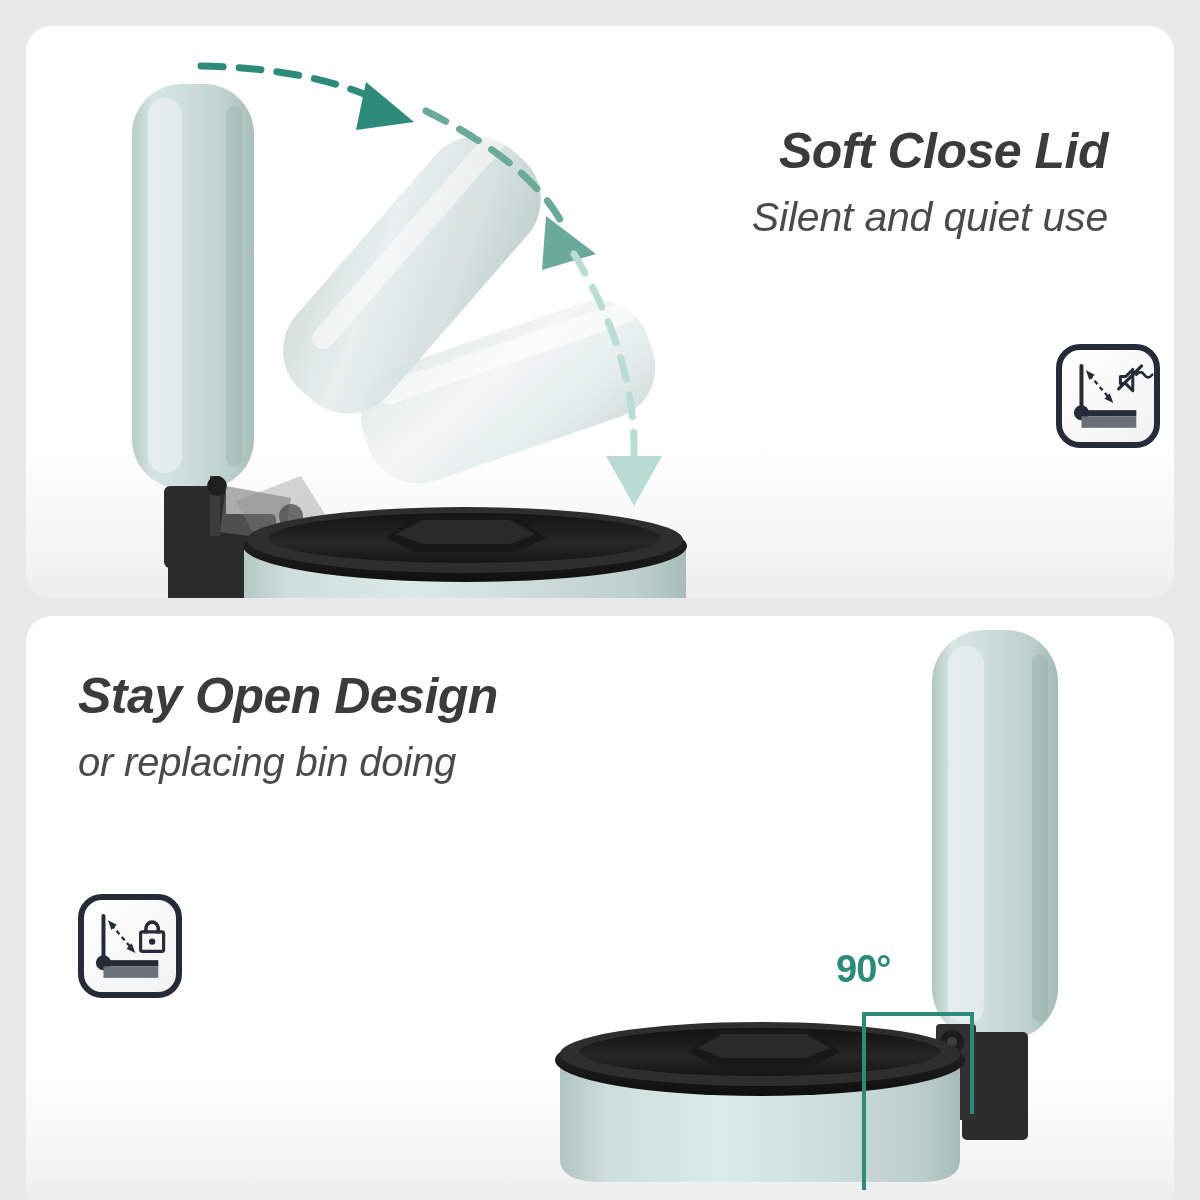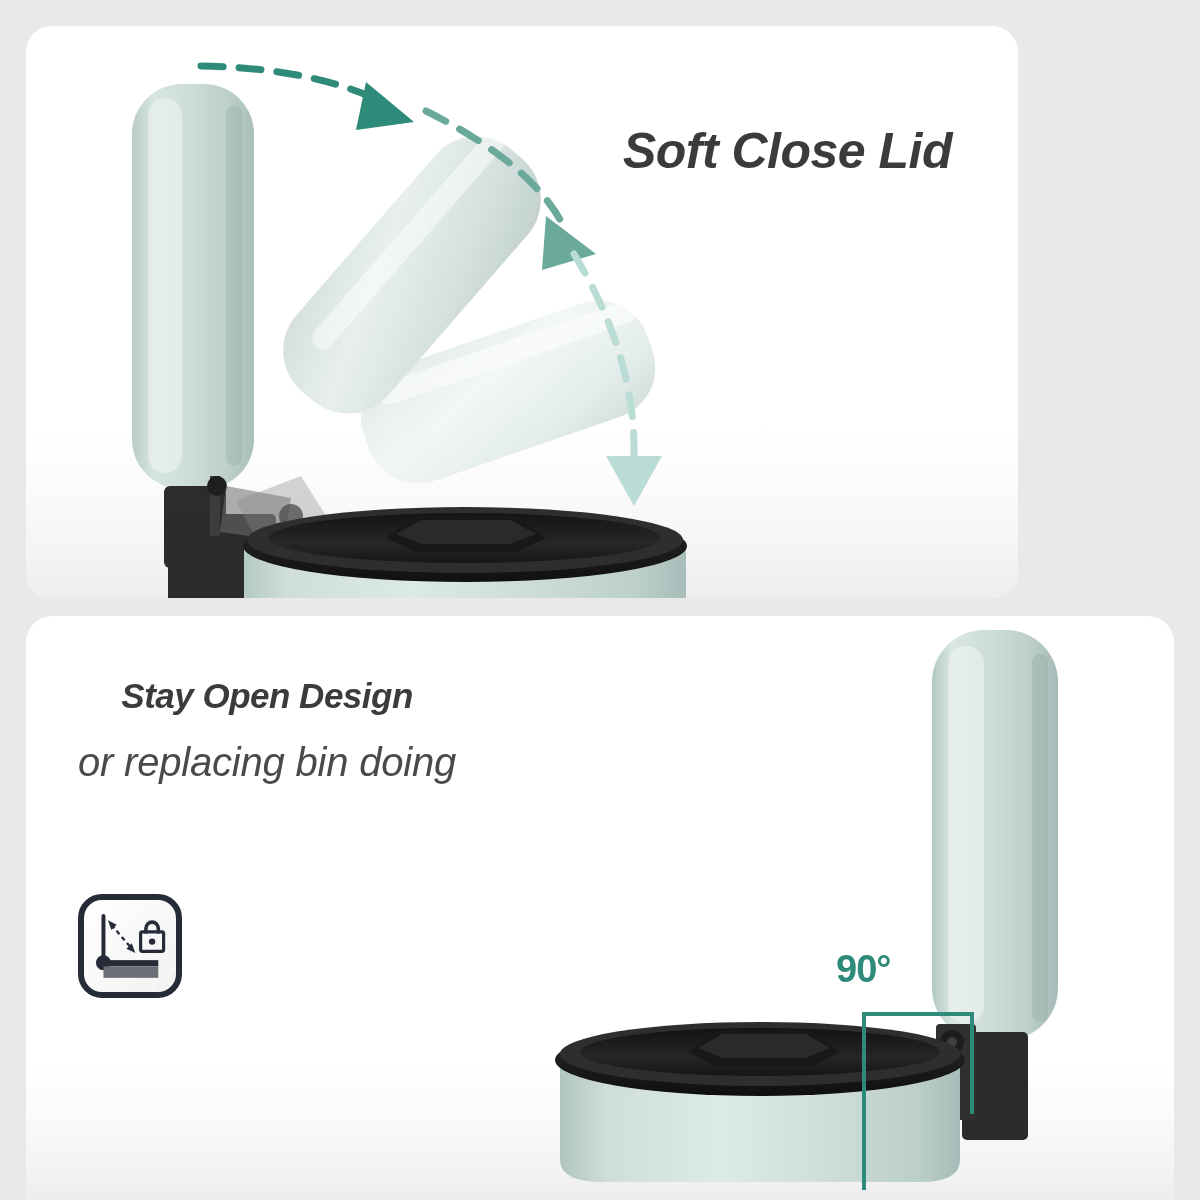--- a/index.html
+++ b/index.html
@@ -11,21 +11,21 @@
   }
   .page { position:relative; width:1200px; height:1200px; background:#e9e9e9; }
 
   
   .card {
     position:absolute;
     background:#ffffff;
     border-radius:26px;
     overflow:hidden;
   }
-  #card-top    { left:26px;  top:26px;  width:992px; height:572px; }
+  #card-top    { left:26px;  top:26px;  width:1148px; height:572px; }
   #card-bottom { left:26px;  top:616px; width:1148px; height:584px;
                  border-bottom-left-radius:0; border-bottom-right-radius:0; }
 
   
   .floor {
     position:absolute; left:0; right:0; bottom:0; height:46%;
     background:linear-gradient(to bottom,#ffffff 0%,#fbfbfb 35%,#f3f3f3 80%,#ededed 100%);
     pointer-events:none;
   }
   #card-top .floor { height:30%; }
@@ -40,21 +40,21 @@
   .subline {
     font-style:italic; color:#4a4a4a;
     font-weight:300; letter-spacing:-0.2px;
     white-space:nowrap;
   }
   #top-text { position:absolute; right:66px; top:96px; text-align:right; }
   #top-text .headline { font-size:50px; line-height:58px; }
   #top-text .subline  { font-size:41px; line-height:58px; margin-top:8px; }
 
   #bottom-text { position:absolute; left:78px; top:668px; text-align:left; }
-  #bottom-text .headline { font-size:35px; line-height:56px;text-align:center; }
+  #bottom-text .headline { font-size:50px; line-height:56px;text-align:center; }
   #bottom-text .subline  { font-size:40px; line-height:52px; margin-top:12px; }
 
   
   .badge {
     position:absolute; width:104px; height:104px;
     border:6px solid #262b38; border-radius:24px;
     background:linear-gradient(135deg,#ffffff 0%,#f2f2f2 100%);
   }
   #badge-soft-close { left:1030px; top:318px; }
   #badge-stay-open  { left:78px;  top:894px; }
@@ -181,20 +181,21 @@
       </g>
 
       <g>
         <path d="M548 228 Q610 330 608 430" fill="none" stroke="#b9dcd5" stroke-width="7" stroke-linecap="round" stroke-dasharray="22 16"></path>
         <path d="M580 430 L636 430 L608 480 Z" fill="#b9dcd5"></path>
       </g>
     </svg>
 
     <div id="top-text">
       <div class="headline">Soft Close Lid</div>
+      <div class="subline">Silent and quiet use</div>
     </div>
 
     <div class="badge" id="badge-soft-close">
       <svg viewBox="0 0 104 104">
 
         <line x1="22" y1="18" x2="22" y2="70" stroke="#262b38" stroke-width="4.5" stroke-linecap="round"></line>
 
         <circle cx="22" cy="71" r="8.5" fill="#262b38"></circle>
 
         <rect x="26" y="68" width="58" height="7" fill="#262b38"></rect>

